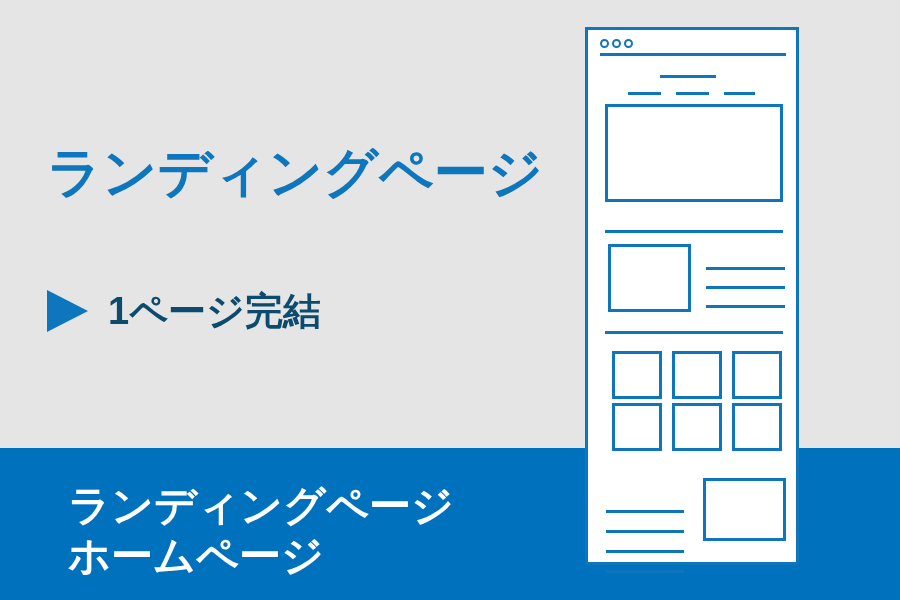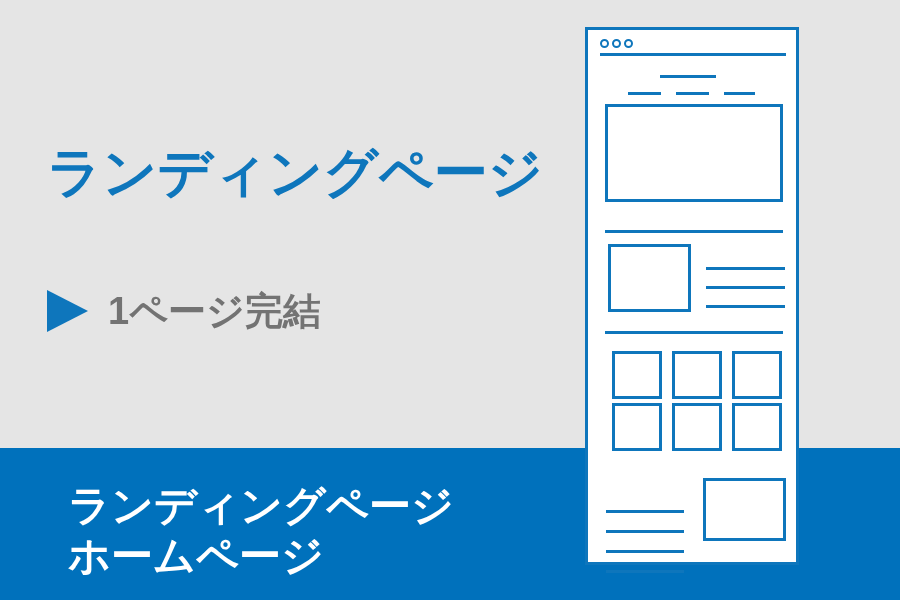--- a/index.html
+++ b/index.html
@@ -57,21 +57,21 @@
     border-top: 21px solid transparent;
     border-bottom: 21px solid transparent;
     border-left: 41px solid #0e76bc;
     margin-right: 20px;
     flex: none;
   }
   #subhead-text {
     font-size: 38px;
     line-height: 44px;
     font-weight: bold;
-    color: #737373;
+    color: #0c4a6e;
     white-space: nowrap;
   }
 
   #band-text {
     position: absolute;
     left: 68px;
     top: 481px;
     font-size: 42px;
     line-height: 50px;
     font-weight: bold;

